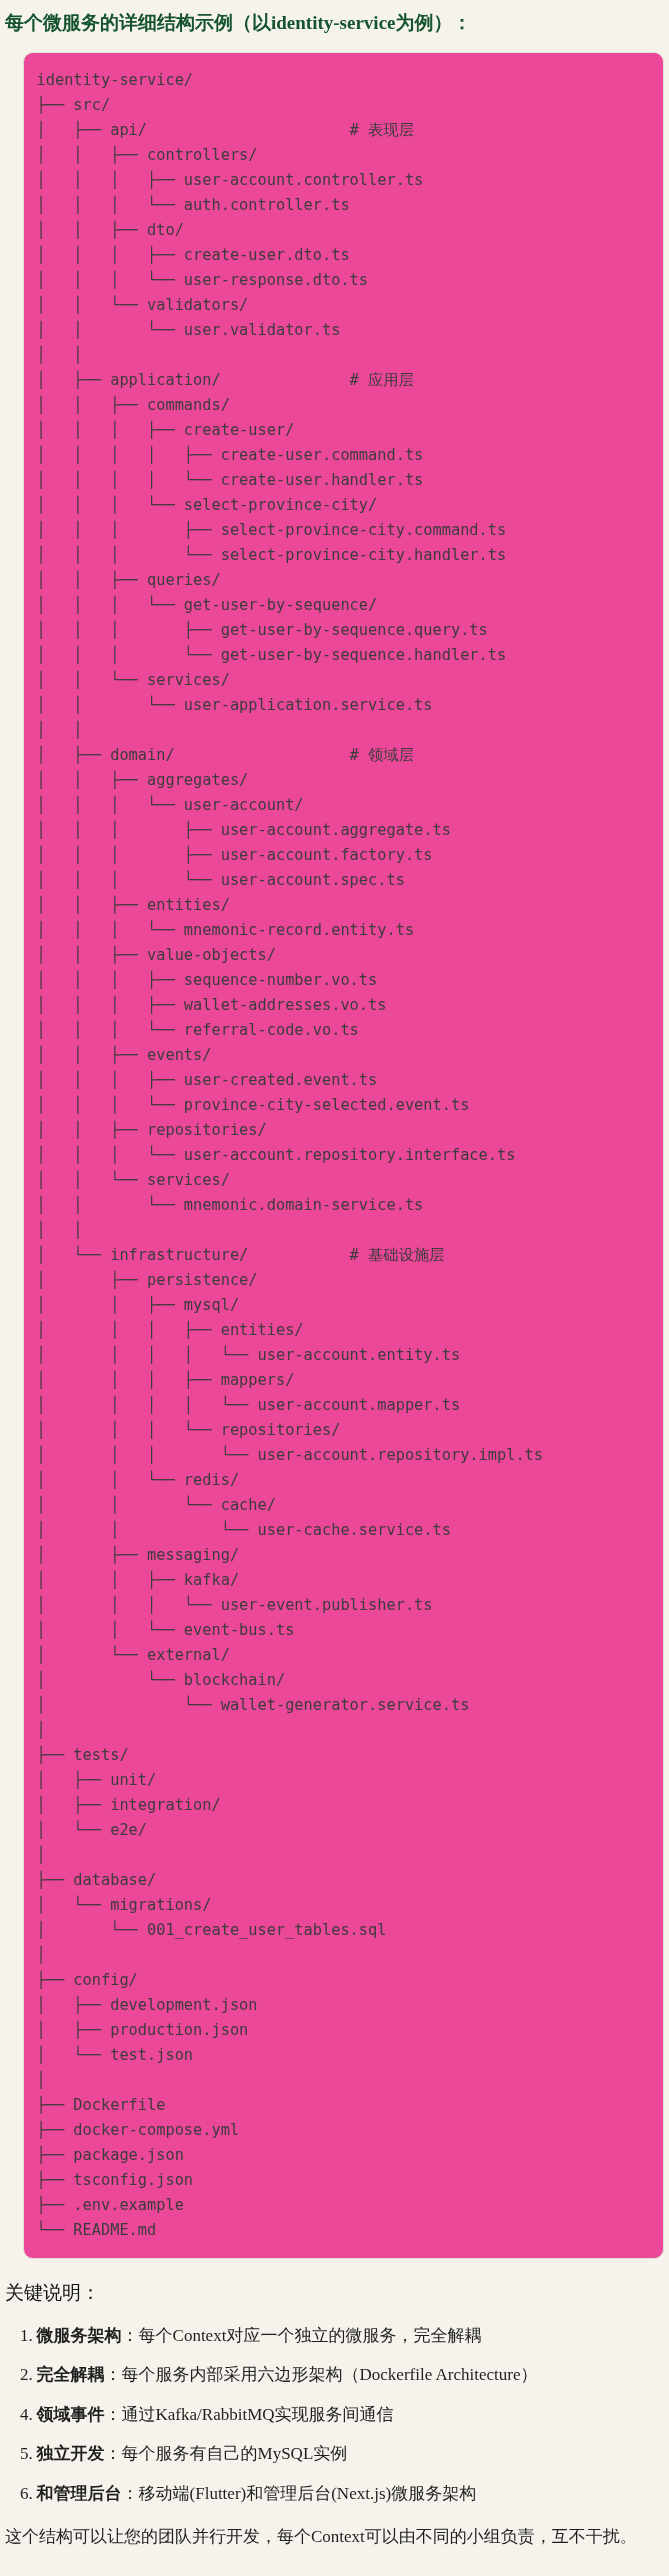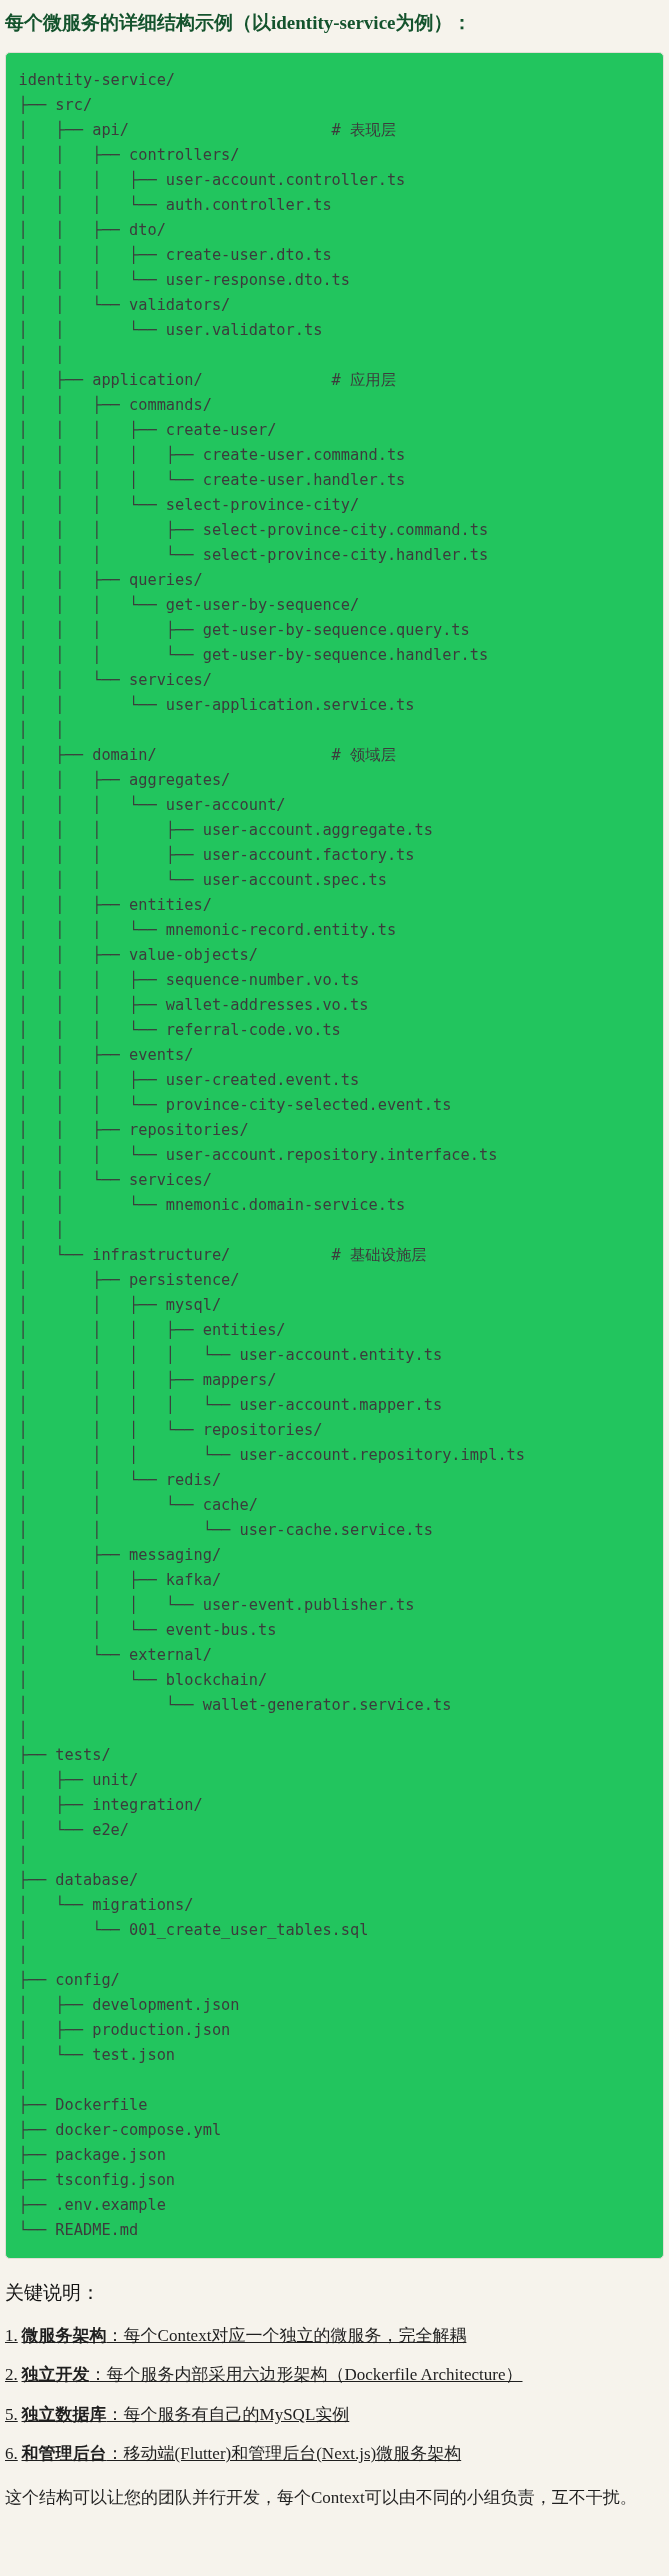--- a/index.html
+++ b/index.html
@@ -12,42 +12,42 @@
     box-sizing: border-box;
   }
   .page-title {
     font-size: 19px;
     font-weight: bold;
     line-height: 1.4;
     margin: 3.8px 0 15px 0;
     color: #14532d;
   }
   .code-block {
-    background: #22c55e;
+    background: #ec4899;
     border: 0.6px solid #e1ded5;
-    border-radius: 5px;
+    border-radius: 10px;
     padding: 15px 12.5px 15px 12.5px;
-    margin: 0 0 21px 0;
+    margin: 0 0 21px 18px;
   }
   .code-block pre {
     margin: 0;
     font-family: "DejaVu Sans Mono", monospace;
     font-size: 15.3px;
     line-height: 25px;
     color: #3c3c3c;
     white-space: pre;
   }
   .notes-heading {
     font-size: 19px;
     font-weight: normal;
     color: #121212;
     margin: 22.5px 0 19px 0;
     line-height: 1.3;
   }
-  .notes-list { margin: 0; padding: 0; list-style: none; text-decoration: underline; }
+  .notes-list { margin: 15px; padding: 0; list-style: none; }
   .note-item {
     font-size: 17px;
     line-height: 1.32;
     margin: 0 0 17px 0;
     color: #1f1f1f;
   }
   .note-item .note-number { margin-right: 3.8px; }
   .note-item .note-term { font-weight: bold; }
   .notes-footer {
     font-size: 17px;
@@ -153,27 +153,30 @@
 
 <h2 class="notes-heading">关键说明：</h2>
 
 <ol class="notes-list">
 
     <li class="note-item">
       <span class="note-number">1.</span><span class="note-term">微服务架构</span><span class="note-desc">：每个Context对应一个独立的微服务，完全解耦</span>
     </li>
 
     <li class="note-item">
-      <span class="note-number">2.</span><span class="note-term">独立开发</span><span class="note-desc">：每个服务内部采用六边形架构（Dockerfile Architecture）</span>
+      <span class="note-number">2.</span><span class="note-term">完全解耦</span><span class="note-desc">：每个服务内部采用六边形架构（Dockerfile Architecture）</span>
     </li>
 
 
+    <li class="note-item">
+      <span class="note-number">4.</span><span class="note-term">领域事件</span><span class="note-desc">：通过Kafka/RabbitMQ实现服务间通信</span>
+    </li>
 
     <li class="note-item">
-      <span class="note-number">5.</span><span class="note-term">独立数据库</span><span class="note-desc">：每个服务有自己的MySQL实例</span>
+      <span class="note-number">5.</span><span class="note-term">独立开发</span><span class="note-desc">：每个服务有自己的MySQL实例</span>
     </li>
 
     <li class="note-item">
       <span class="note-number">6.</span><span class="note-term">和管理后台</span><span class="note-desc">：移动端(Flutter)和管理后台(Next.js)微服务架构</span>
     </li>
   </ol>
 
 <p class="notes-footer">这个结构可以让您的团队并行开发，每个Context可以由不同的小组负责，互不干扰。</p>
 
 

